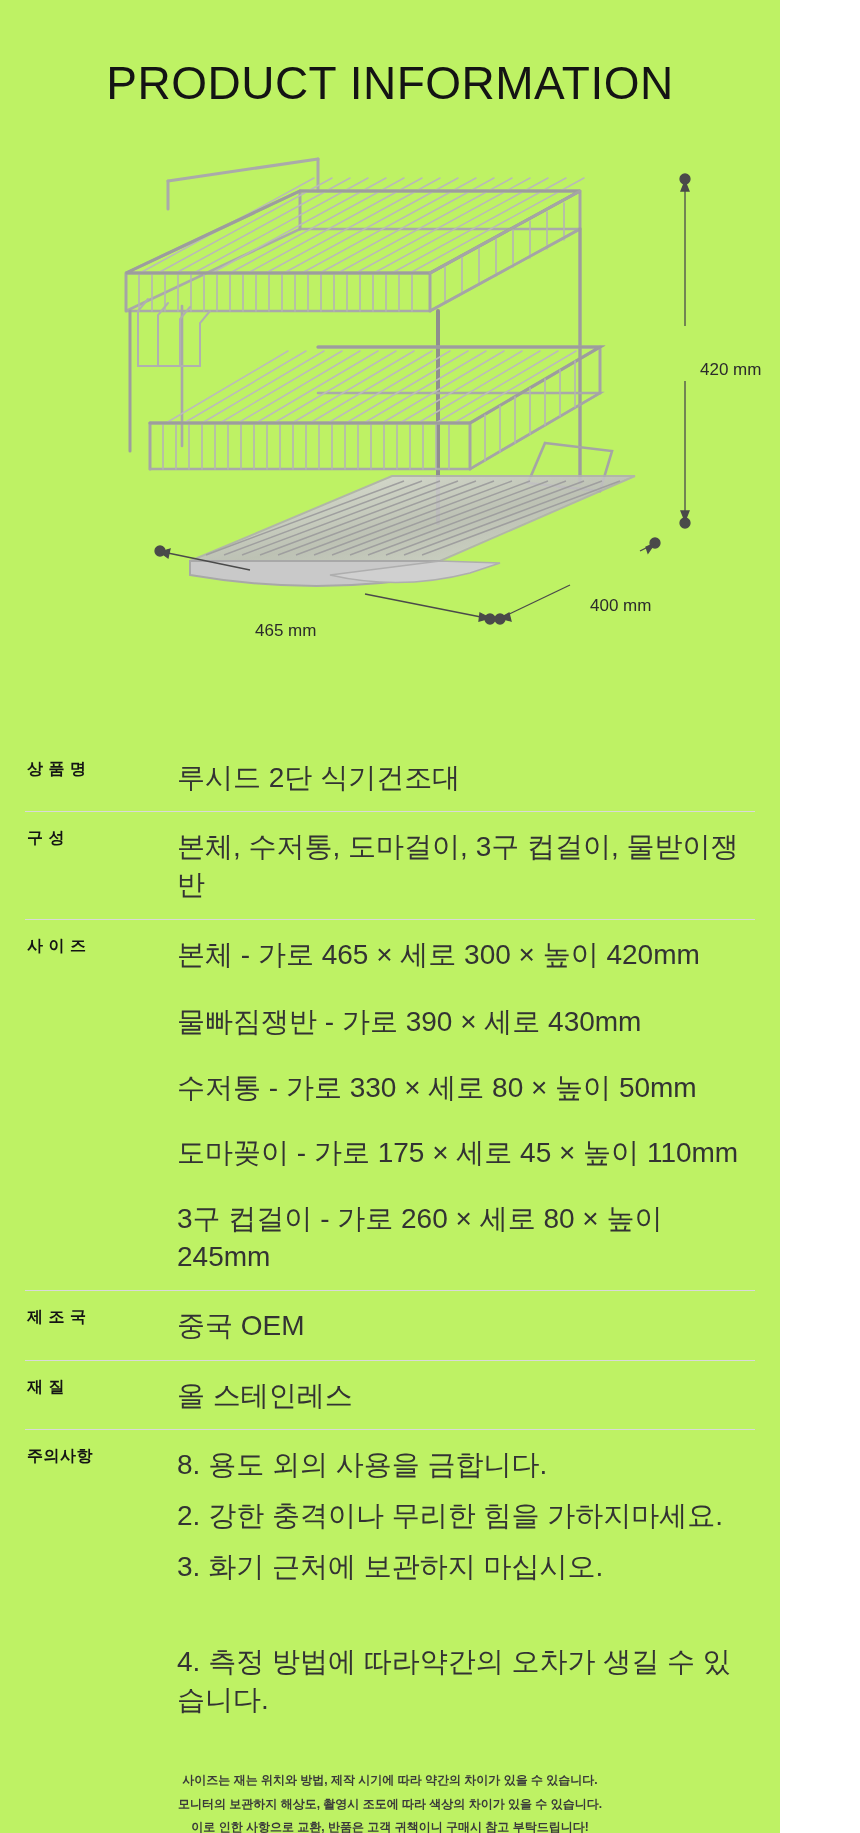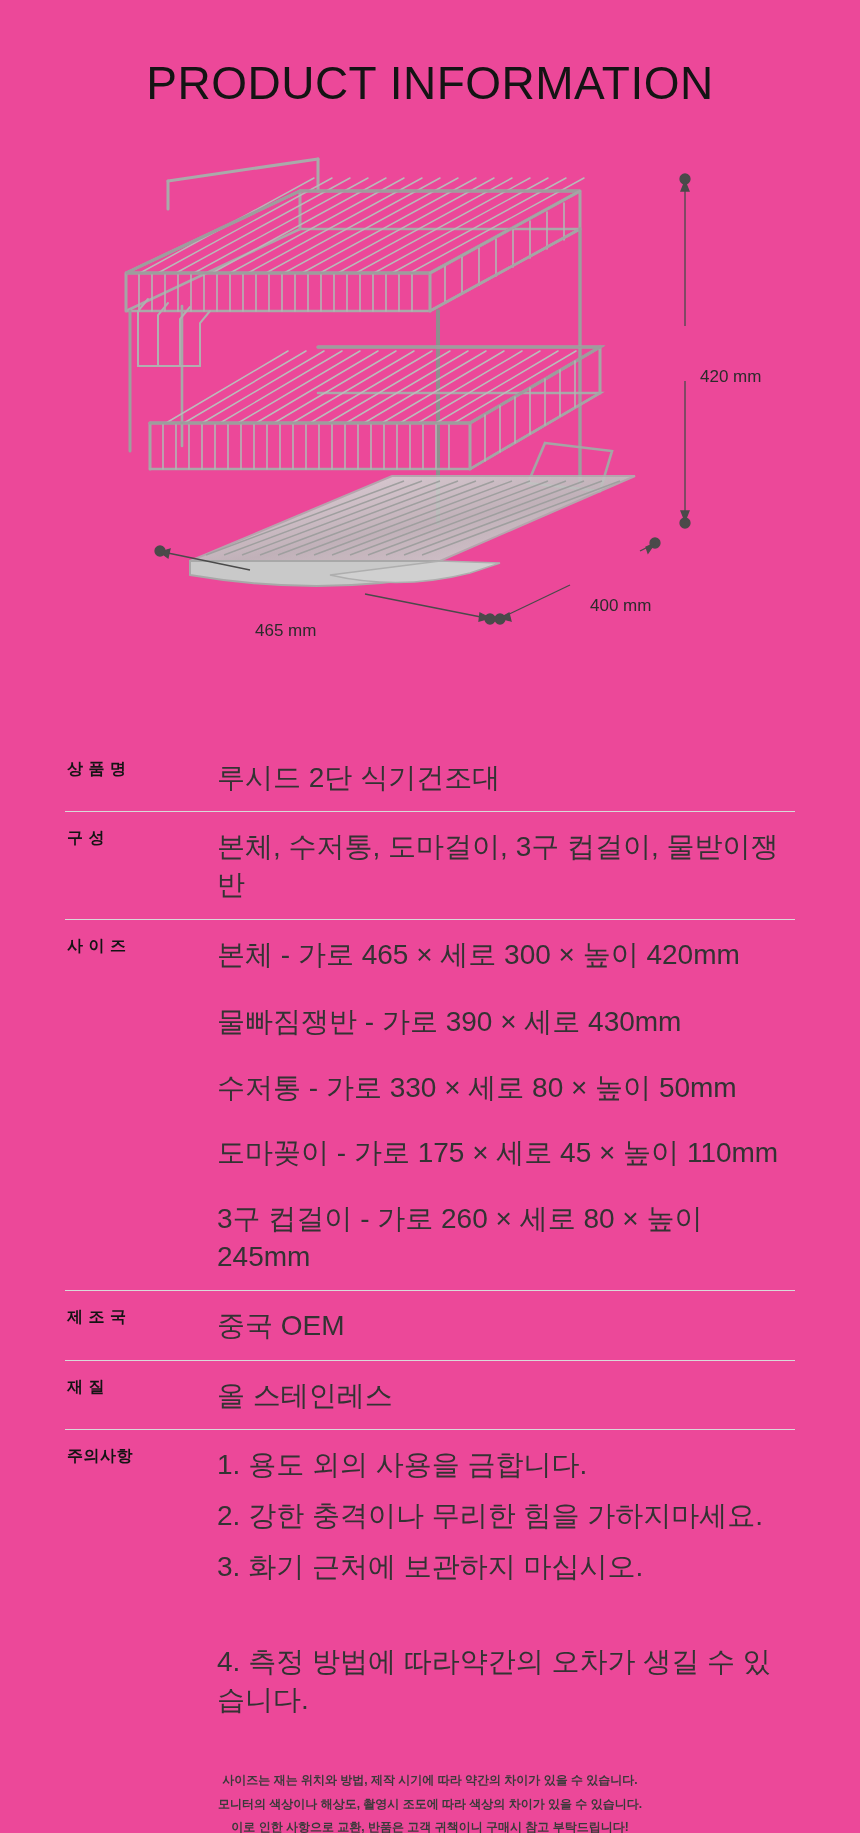--- a/index.html
+++ b/index.html
@@ -9,23 +9,23 @@
   body {
     width: 860px;
     height: 1833px;
     background: #ffffff;
     font-family: "Liberation Sans", sans-serif;
     color: #1a1a1a;
     overflow: hidden;
   }
   .page {
     position: relative;
-    width: 860px;
+    width: 780px;
     height: 1833px;
-    background: #ec4899;
+    background: #bef264;
     box-sizing: border-box;
   }
 
   
   .title {
     text-align: center;
     font-size: 46px;
     font-weight: 400;
     letter-spacing: 0.5px;
     color: #141414;
@@ -47,21 +47,21 @@
     top: 0;
   }
 
   .dim-label {
     position: absolute;
     font-size: 17px;
     color: #2b2b2b;
     white-space: nowrap;
     font-family: "Liberation Sans", sans-serif;
   }
-  .dim-height { left: 700px; top: 216px; }
+  .dim-height { left: 700px; top: 209px; }
   .dim-width  { left: 255px; top: 470px; }
   .dim-depth  { left: 590px; top: 445px; }
 
   
   .spec-table {
     width: 730px;
     margin: 32px auto 0 auto;
     border-collapse: collapse;
   }
   .spec-table tr {
@@ -371,28 +371,28 @@
         <th>제 조 국</th>
         <td>중국 OEM</td>
       </tr>
       <tr>
         <th>재       질</th>
         <td>올 스테인레스</td>
       </tr>
       <tr class="no-line">
         <th>주의사항</th>
         <td class="note-list">
-          <div>1. 용도 외의 사용을 금합니다.</div>
+          <div>8. 용도 외의 사용을 금합니다.</div>
           <div>2. 강한 충격이나 무리한 힘을 가하지마세요.</div>
           <div>3. 화기 근처에 보관하지 마십시오.</div>
           <div>4. 측정 방법에 따라약간의 오차가 생길 수 있습니다.</div>
         </td>
       </tr>
     </tbody>
   </table>
 
   <div class="footer">
     <div>사이즈는 재는 위치와 방법, 제작 시기에 따라 약간의 차이가 있을 수 있습니다.</div>
-    <div>모니터의 색상이나 해상도, 촬영시 조도에 따라 색상의 차이가 있을 수 있습니다.</div>
+    <div>모니터의 보관하지 해상도, 촬영시 조도에 따라 색상의 차이가 있을 수 있습니다.</div>
     <div>이로 인한 사항으로 교환, 반품은 고객 귀책이니 구매시 참고 부탁드립니다!</div>
   </div>
 
 </div>
 
 </body></html>

